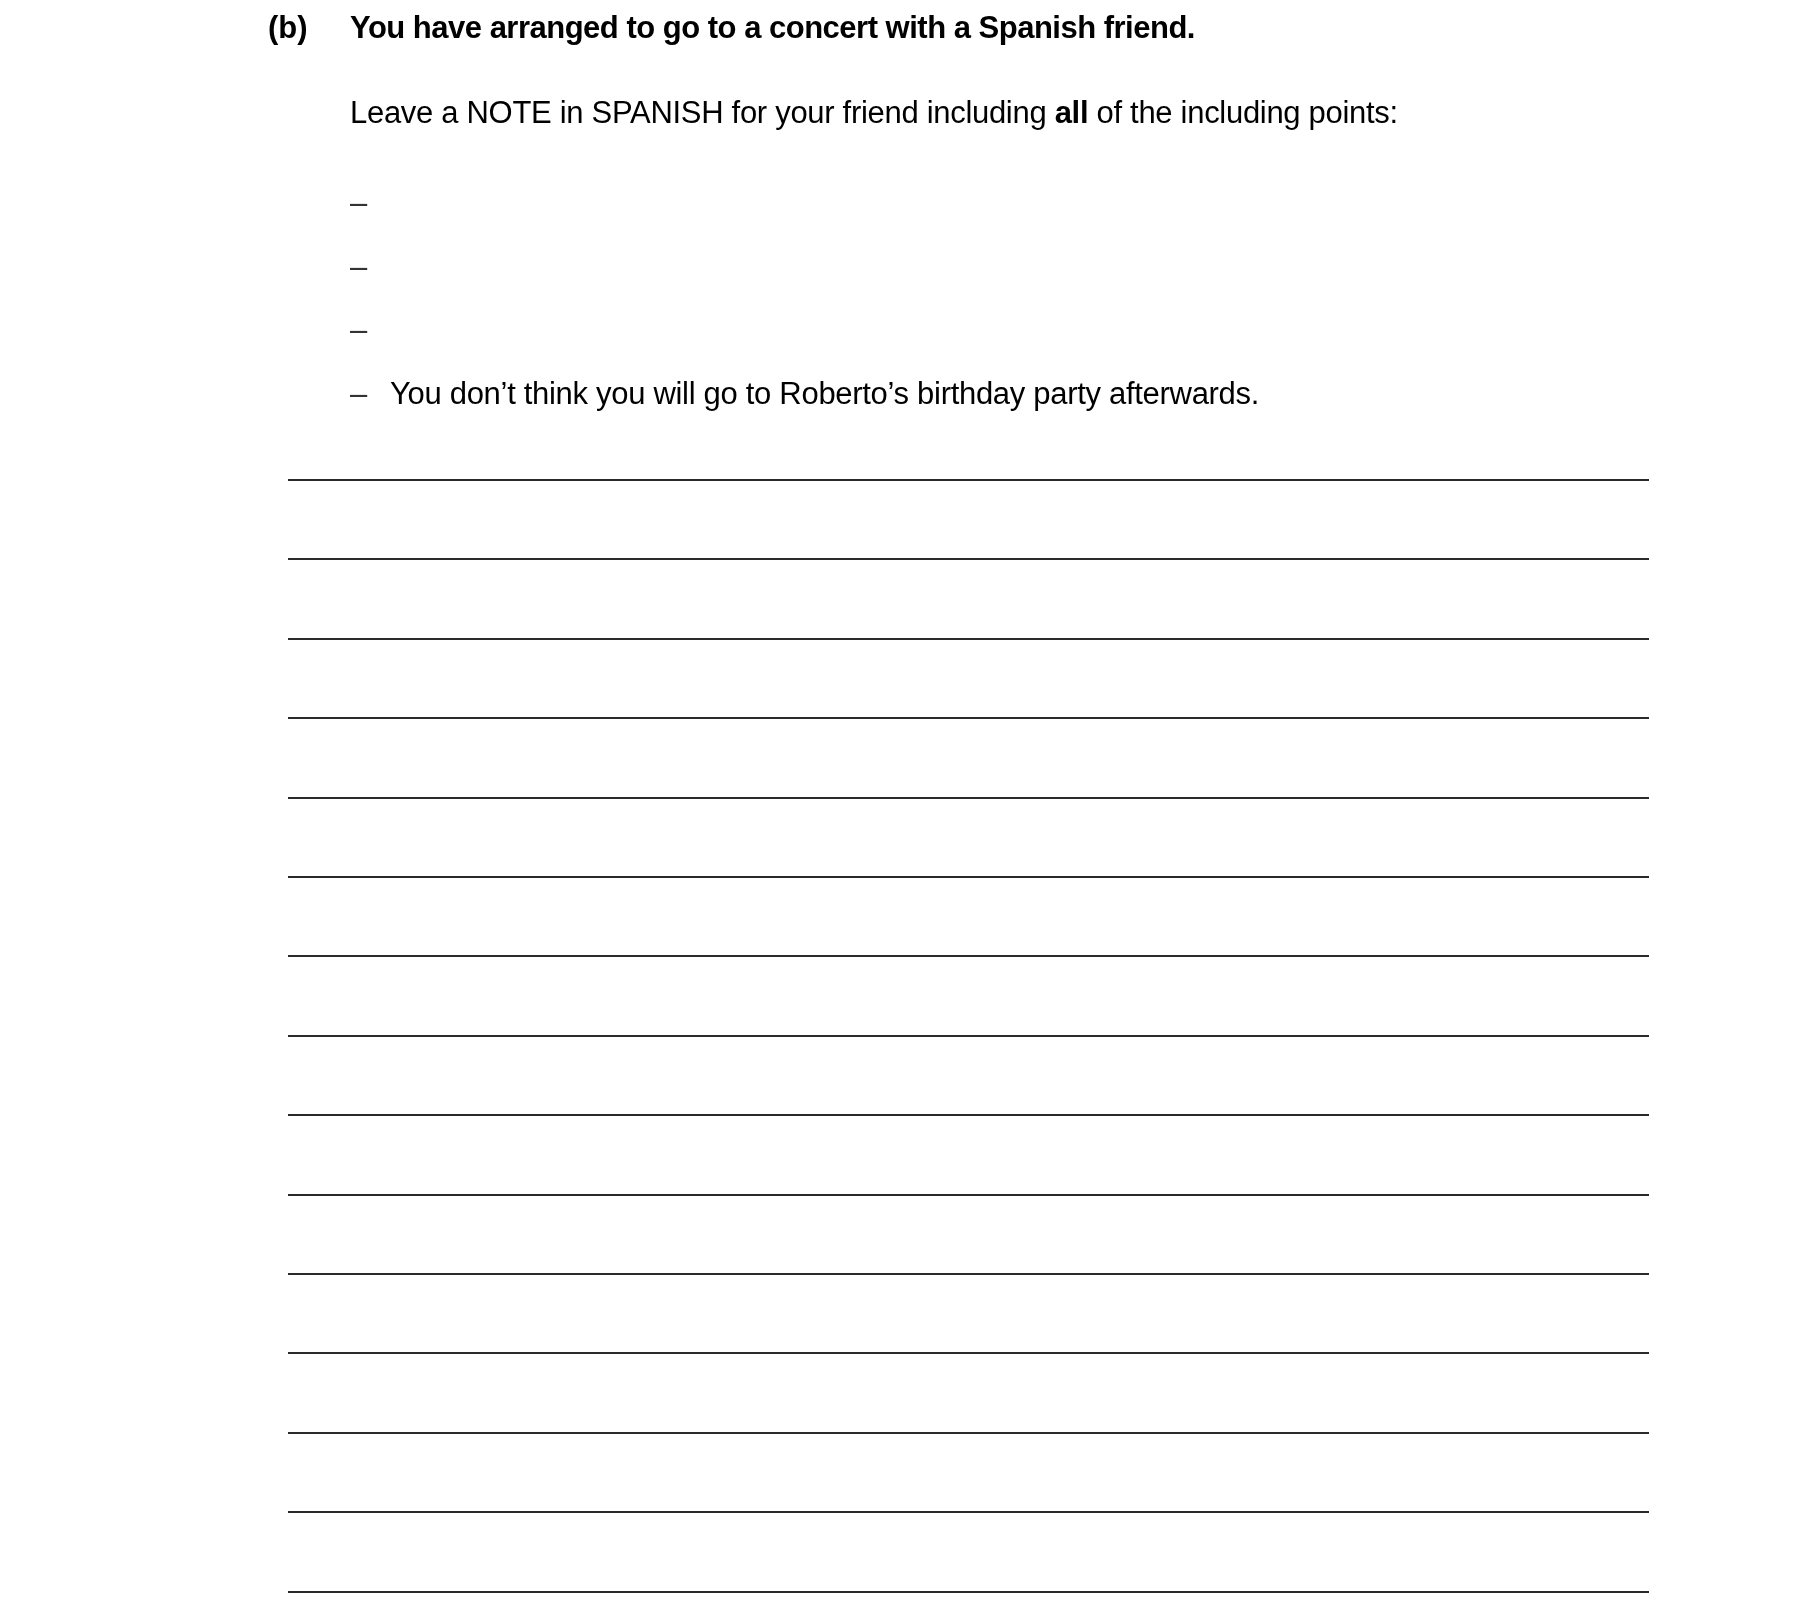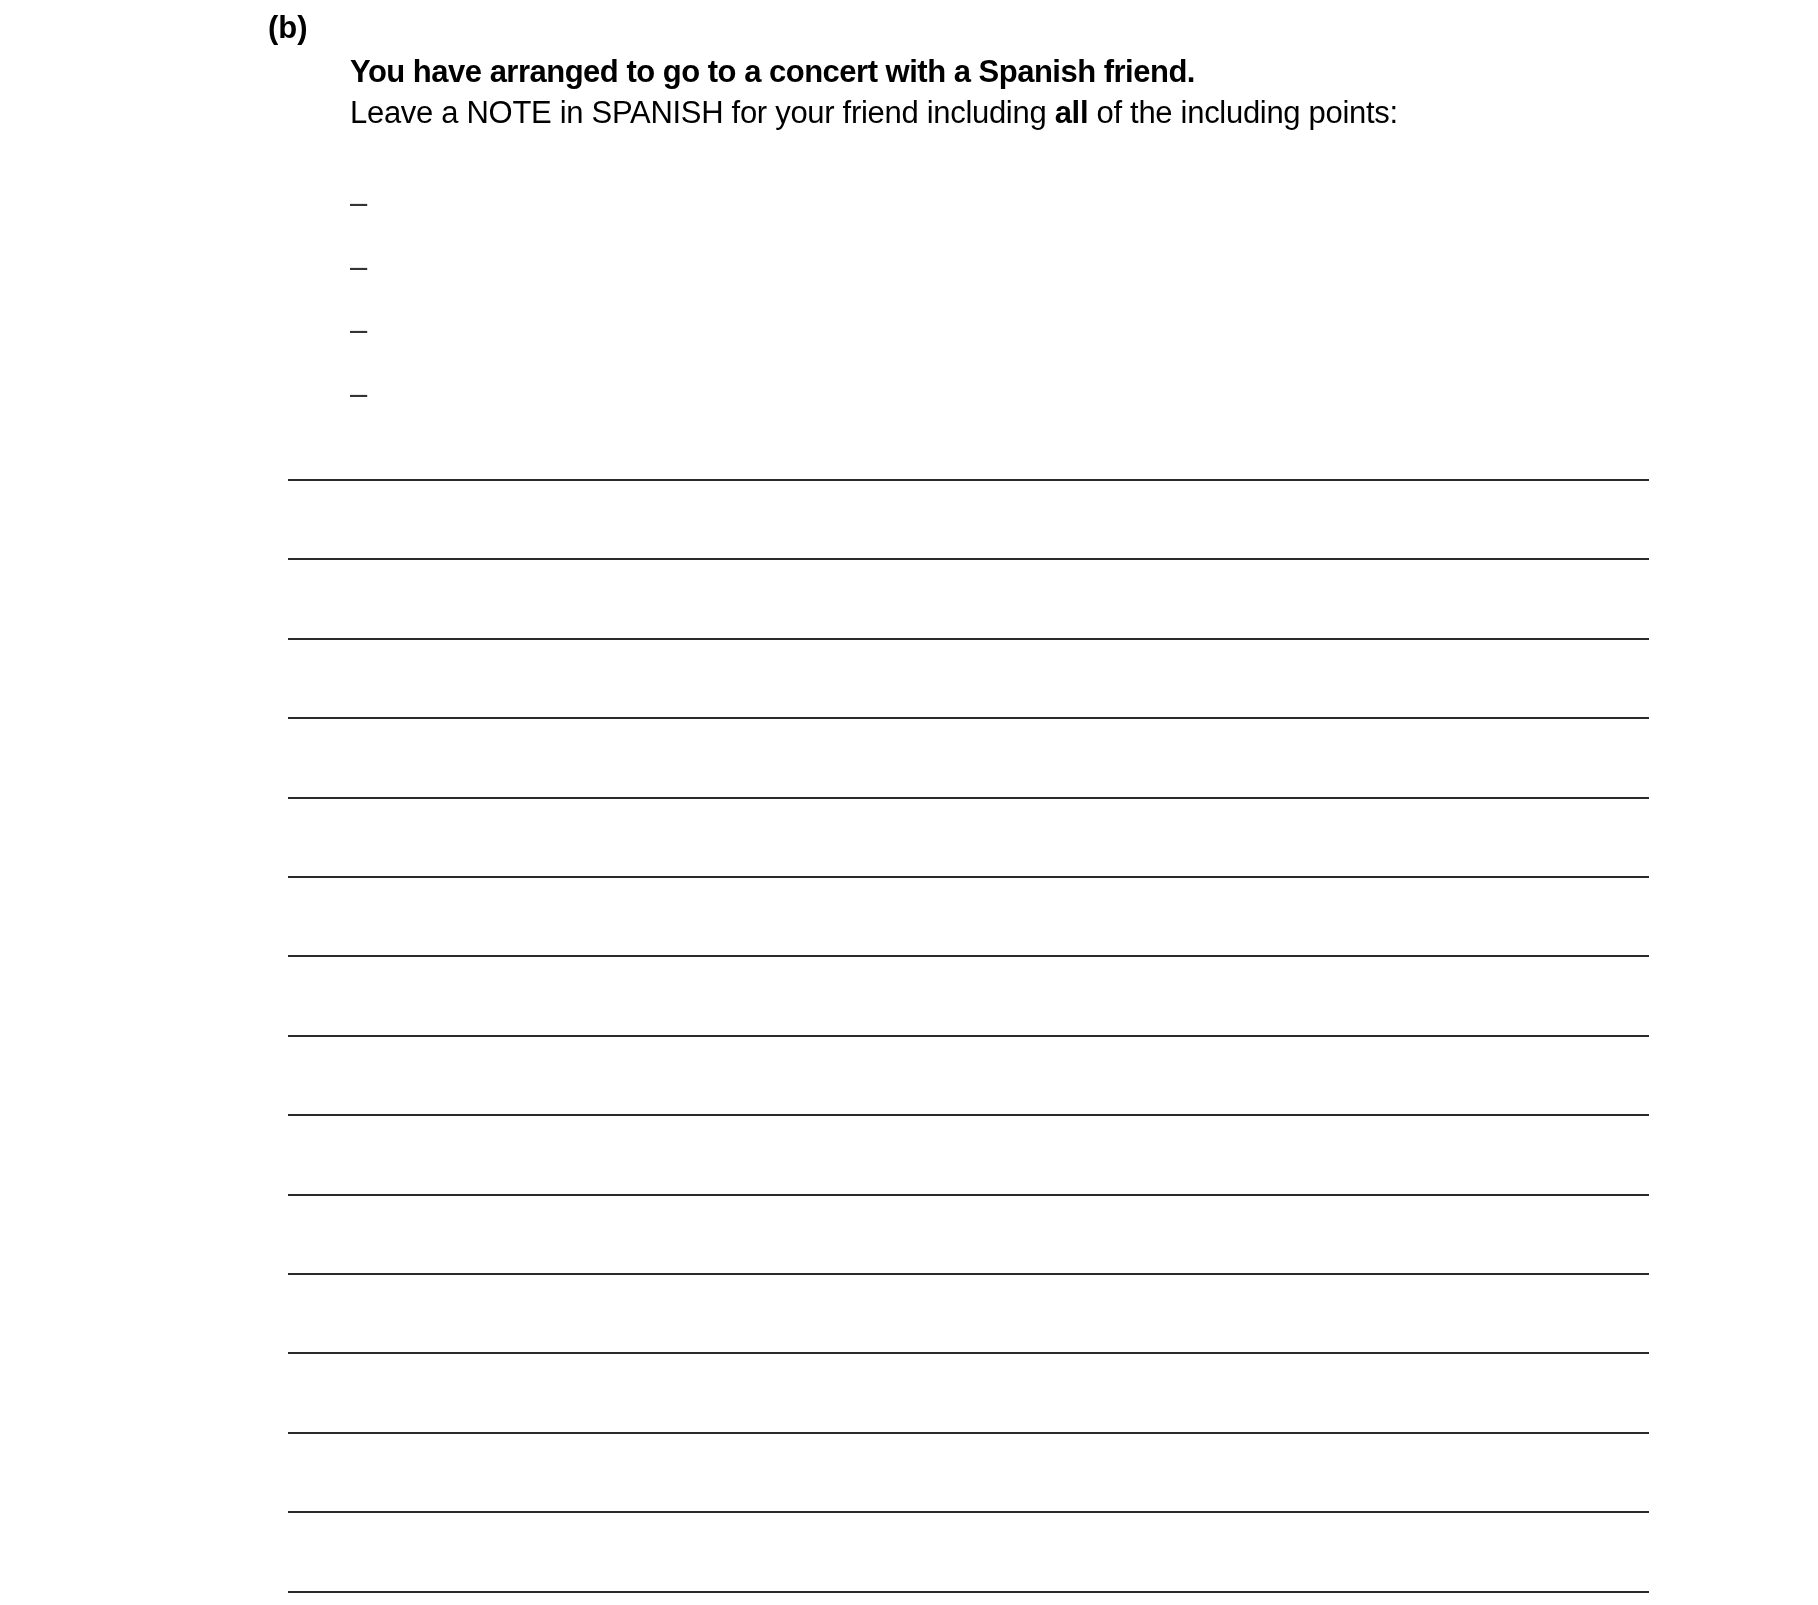--- a/index.html
+++ b/index.html
@@ -1,19 +1,19 @@
 <!DOCTYPE html>
 <html><head>
   <meta charset="utf-8">
   <style>
     html, body { margin:0; padding:0; background:#ffffff; }
     body { width:1818px; height:1605px; position:relative; overflow:hidden;
            font-family:"Liberation Sans", "DejaVu Sans", sans-serif; color:#000; }
     .qlabel { position:absolute; left:268px; top:10px; font-size:31px; font-weight:bold; }
-    .qtitle { position:absolute; left:350px; top:10px; font-size:31px; font-weight:bold; letter-spacing:-0.5px;margin-top:44px; }
+    .qtitle { position:absolute; left:350px; top:10px; font-size:31px; font-weight:bold; letter-spacing:-0.5px; }
     .instr { position:absolute; left:350px; top:95px; font-size:31px; letter-spacing:-0.3px; }
     .instr b { font-weight:bold; }
     .bullets { position:absolute; left:350px; top:185px; margin:0; padding:0; list-style:none; }
     .bullet { display:flex; align-items:baseline; height:63.5px; font-size:31px; letter-spacing:-0.3px; }
     .dash { width:40px; display:inline-block; color:#333; }
     .lines { position:absolute; left:288px; top:0; width:1361px; }
     .line { position:absolute; left:0; width:1361px; height:0; border-top:2px solid #2a2a2a; }
   </style>
 </head>
 <body>
@@ -28,20 +28,21 @@
       <span class="dash">–</span>
     </li>
     <li class="bullet">
       <span class="dash">–</span>
     </li>
     <li class="bullet">
       <span class="dash">–</span>
     </li>
     <li class="bullet">
       <span class="dash">–</span>
+      <span>You don’t think you will go to Roberto’s birthday party afterwards.</span>
     </li>
   </ul>
 </div>
 
 <div class="lines" id="answer-lines">
     <div class="line" style="top: 479px;"></div>
     <div class="line" style="top: 558.4px;"></div>
     <div class="line" style="top: 637.8px;"></div>
     <div class="line" style="top: 717.2px;"></div>
     <div class="line" style="top: 796.6px;"></div>

